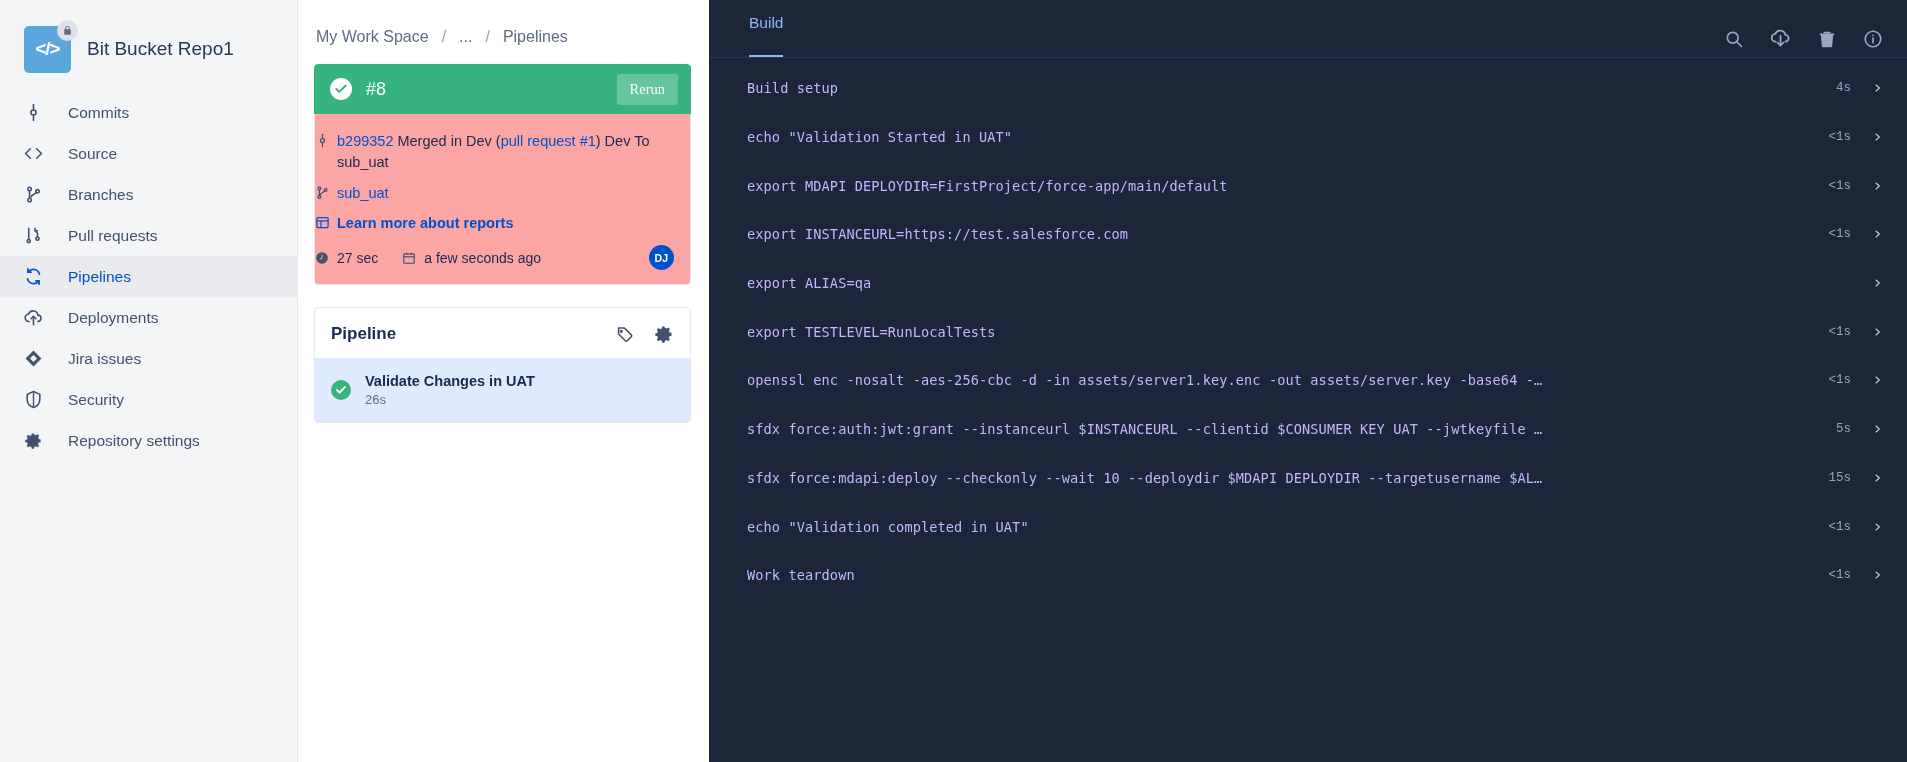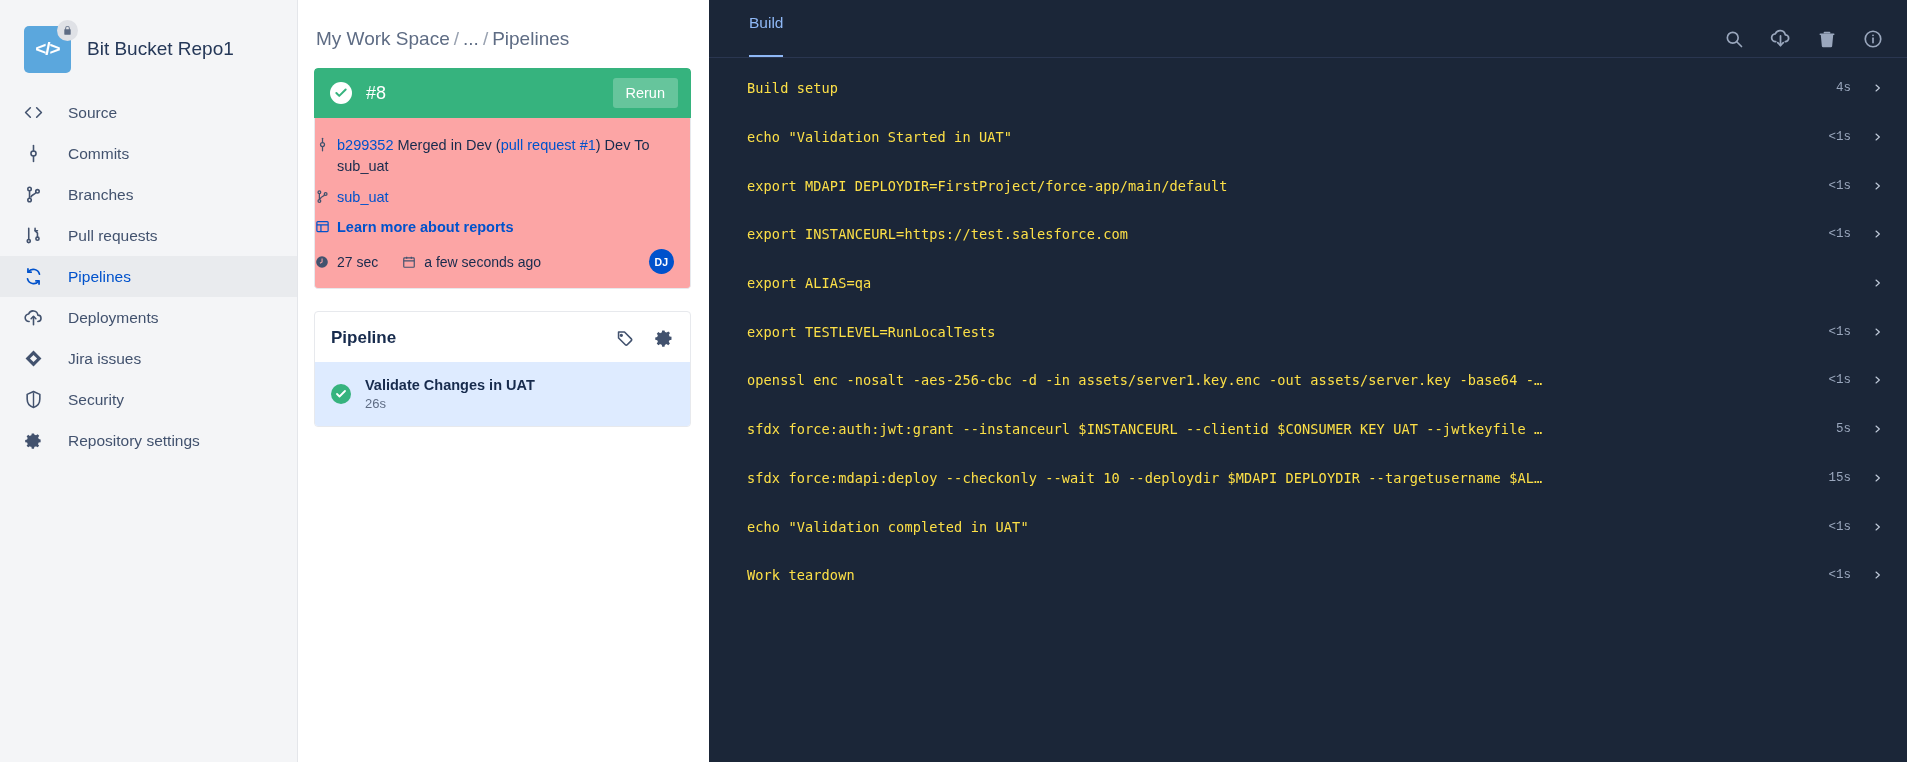--- a/index.html
+++ b/index.html
@@ -59,22 +59,22 @@
   .nav-item.active .nav-label { color: #0052cc; }
   .nav-item.active .nav-icon { color: #0052cc; }
 
   
   .middle {
     width: 411px; flex: 0 0 411px;
     height: 762px; background: #ffffff;
     padding: 28px 18px 0 16px;
   }
   .breadcrumb {
-    display: flex; align-items: center; gap: 4px;
-    font-size: 19px; color: #5e6c84;
+    display: flex; align-items: center; gap: 13px;
+    font-size: 16px; color: #5e6c84;
     margin-bottom: 18px; padding-left: 2px;
   }
   .breadcrumb .crumb { white-space: nowrap; cursor: pointer; }
   .breadcrumb .sep { color: #97a0af; }
 
   .build-card { border-radius: 4px; overflow: hidden; }
   .build-head {
     background: #36b37e; height: 50px;
     display: flex; align-items: center;
     padding: 0 13px 0 16px;
@@ -88,21 +88,21 @@
   .build-number {
     color: #ffffff; font-size: 18px; font-weight: 500;
     margin-left: 14px;
   }
   .rerun-btn {
     margin-left: auto;
     background: rgba(255,255,255,0.24);
     color: #ffffff; font-size: 14.5px;
     border: none; border-radius: 3px;
     padding: 7px 13px; cursor: pointer;
-    font-family: Liberation Sans, sans-serif;
+    font-family: Liberation Serif, serif;
   }
   .build-body {
     background: #fca5a5;
     border: 1px solid #e7e9ed; border-top: none;
     border-radius: 0 0 4px 4px;
     padding: 17px 16px 14px 0;
   }
   .commit-row {
     display: flex; font-size: 14.5px; color: #172b4d;
     line-height: 1.45; margin-bottom: 10px;
@@ -188,21 +188,21 @@
 
   .log-list { flex: 1; overflow: hidden; padding-top: 6px; }
   .log-line {
     display: flex; align-items: center;
     height: 48.7px;
     padding: 0 24px 0 38px;
     cursor: pointer;
   }
   .log-cmd {
     font-family: "DejaVu Sans Mono", "Liberation Mono", monospace;
-    font-size: 13.6px; color: #fde047;
+    font-size: 13.6px; color: #c4b5fd;
     white-space: nowrap; overflow: hidden;
     flex: 1; letter-spacing: 0.1px;
   }
   .log-time {
     font-size: 12.5px; color: #9aa7bd;
     margin-left: 16px; min-width: 30px; text-align: right;
     font-family: Liberation Mono, monospace;
   }
   .log-chev { margin-left: 22px; color: #c2ccdb; display: flex; width: 10px; }
 </style>
@@ -220,37 +220,37 @@
             <path d="M17 9V7a5 5 0 0 0-10 0v2H6a1 1 0 0 0-1 1v10a1 1 0 0 0 1 1h12a1 1 0 0 0 1-1V10a1 1 0 0 0-1-1h-1zM9 7a3 3 0 0 1 6 0v2H9V7z"></path>
           </svg>
         </span>
       </div>
       <div class="repo-title">Bit Bucket Repo1</div>
     </div>
 
     <nav class="nav">
       <div class="nav-item">
         <span class="nav-icon">
-          <svg width="19" height="19" viewBox="0 0 24 24" fill="none" stroke="currentColor" stroke-width="2" stroke-linecap="round" stroke-linejoin="round">
-              <polyline points="16 18 22 12 16 6"></polyline>
-              <polyline points="8 6 2 12 8 18"></polyline>
-            </svg>
-        </span>
-        <span class="nav-label">Source</span>
-      </div>
-
-      <div class="nav-item">
-        <span class="nav-icon">
           <svg width="19" height="19" viewBox="0 0 24 24" fill="none" stroke="currentColor" stroke-width="2" stroke-linecap="round">
               <circle cx="12" cy="12" r="3.2"></circle>
               <line x1="12" y1="2" x2="12" y2="8.8"></line>
               <line x1="12" y1="15.2" x2="12" y2="22"></line>
             </svg>
         </span>
         <span class="nav-label">Commits</span>
+      </div>
+
+      <div class="nav-item">
+        <span class="nav-icon">
+          <svg width="19" height="19" viewBox="0 0 24 24" fill="none" stroke="currentColor" stroke-width="2" stroke-linecap="round" stroke-linejoin="round">
+              <polyline points="16 18 22 12 16 6"></polyline>
+              <polyline points="8 6 2 12 8 18"></polyline>
+            </svg>
+        </span>
+        <span class="nav-label">Source</span>
       </div>
 
       <div class="nav-item">
         <span class="nav-icon">
           <svg width="19" height="19" viewBox="0 0 24 24" fill="none" stroke="currentColor" stroke-width="2" stroke-linecap="round">
               <circle cx="7" cy="5" r="2.2"></circle>
               <circle cx="7" cy="19" r="2.2"></circle>
               <circle cx="17" cy="8" r="2.2"></circle>
               <path d="M7 7.2v9.6"></path>
               <path d="M15.2 9.4c-1.6 3-5 2.4-6.4 5.6"></path>

